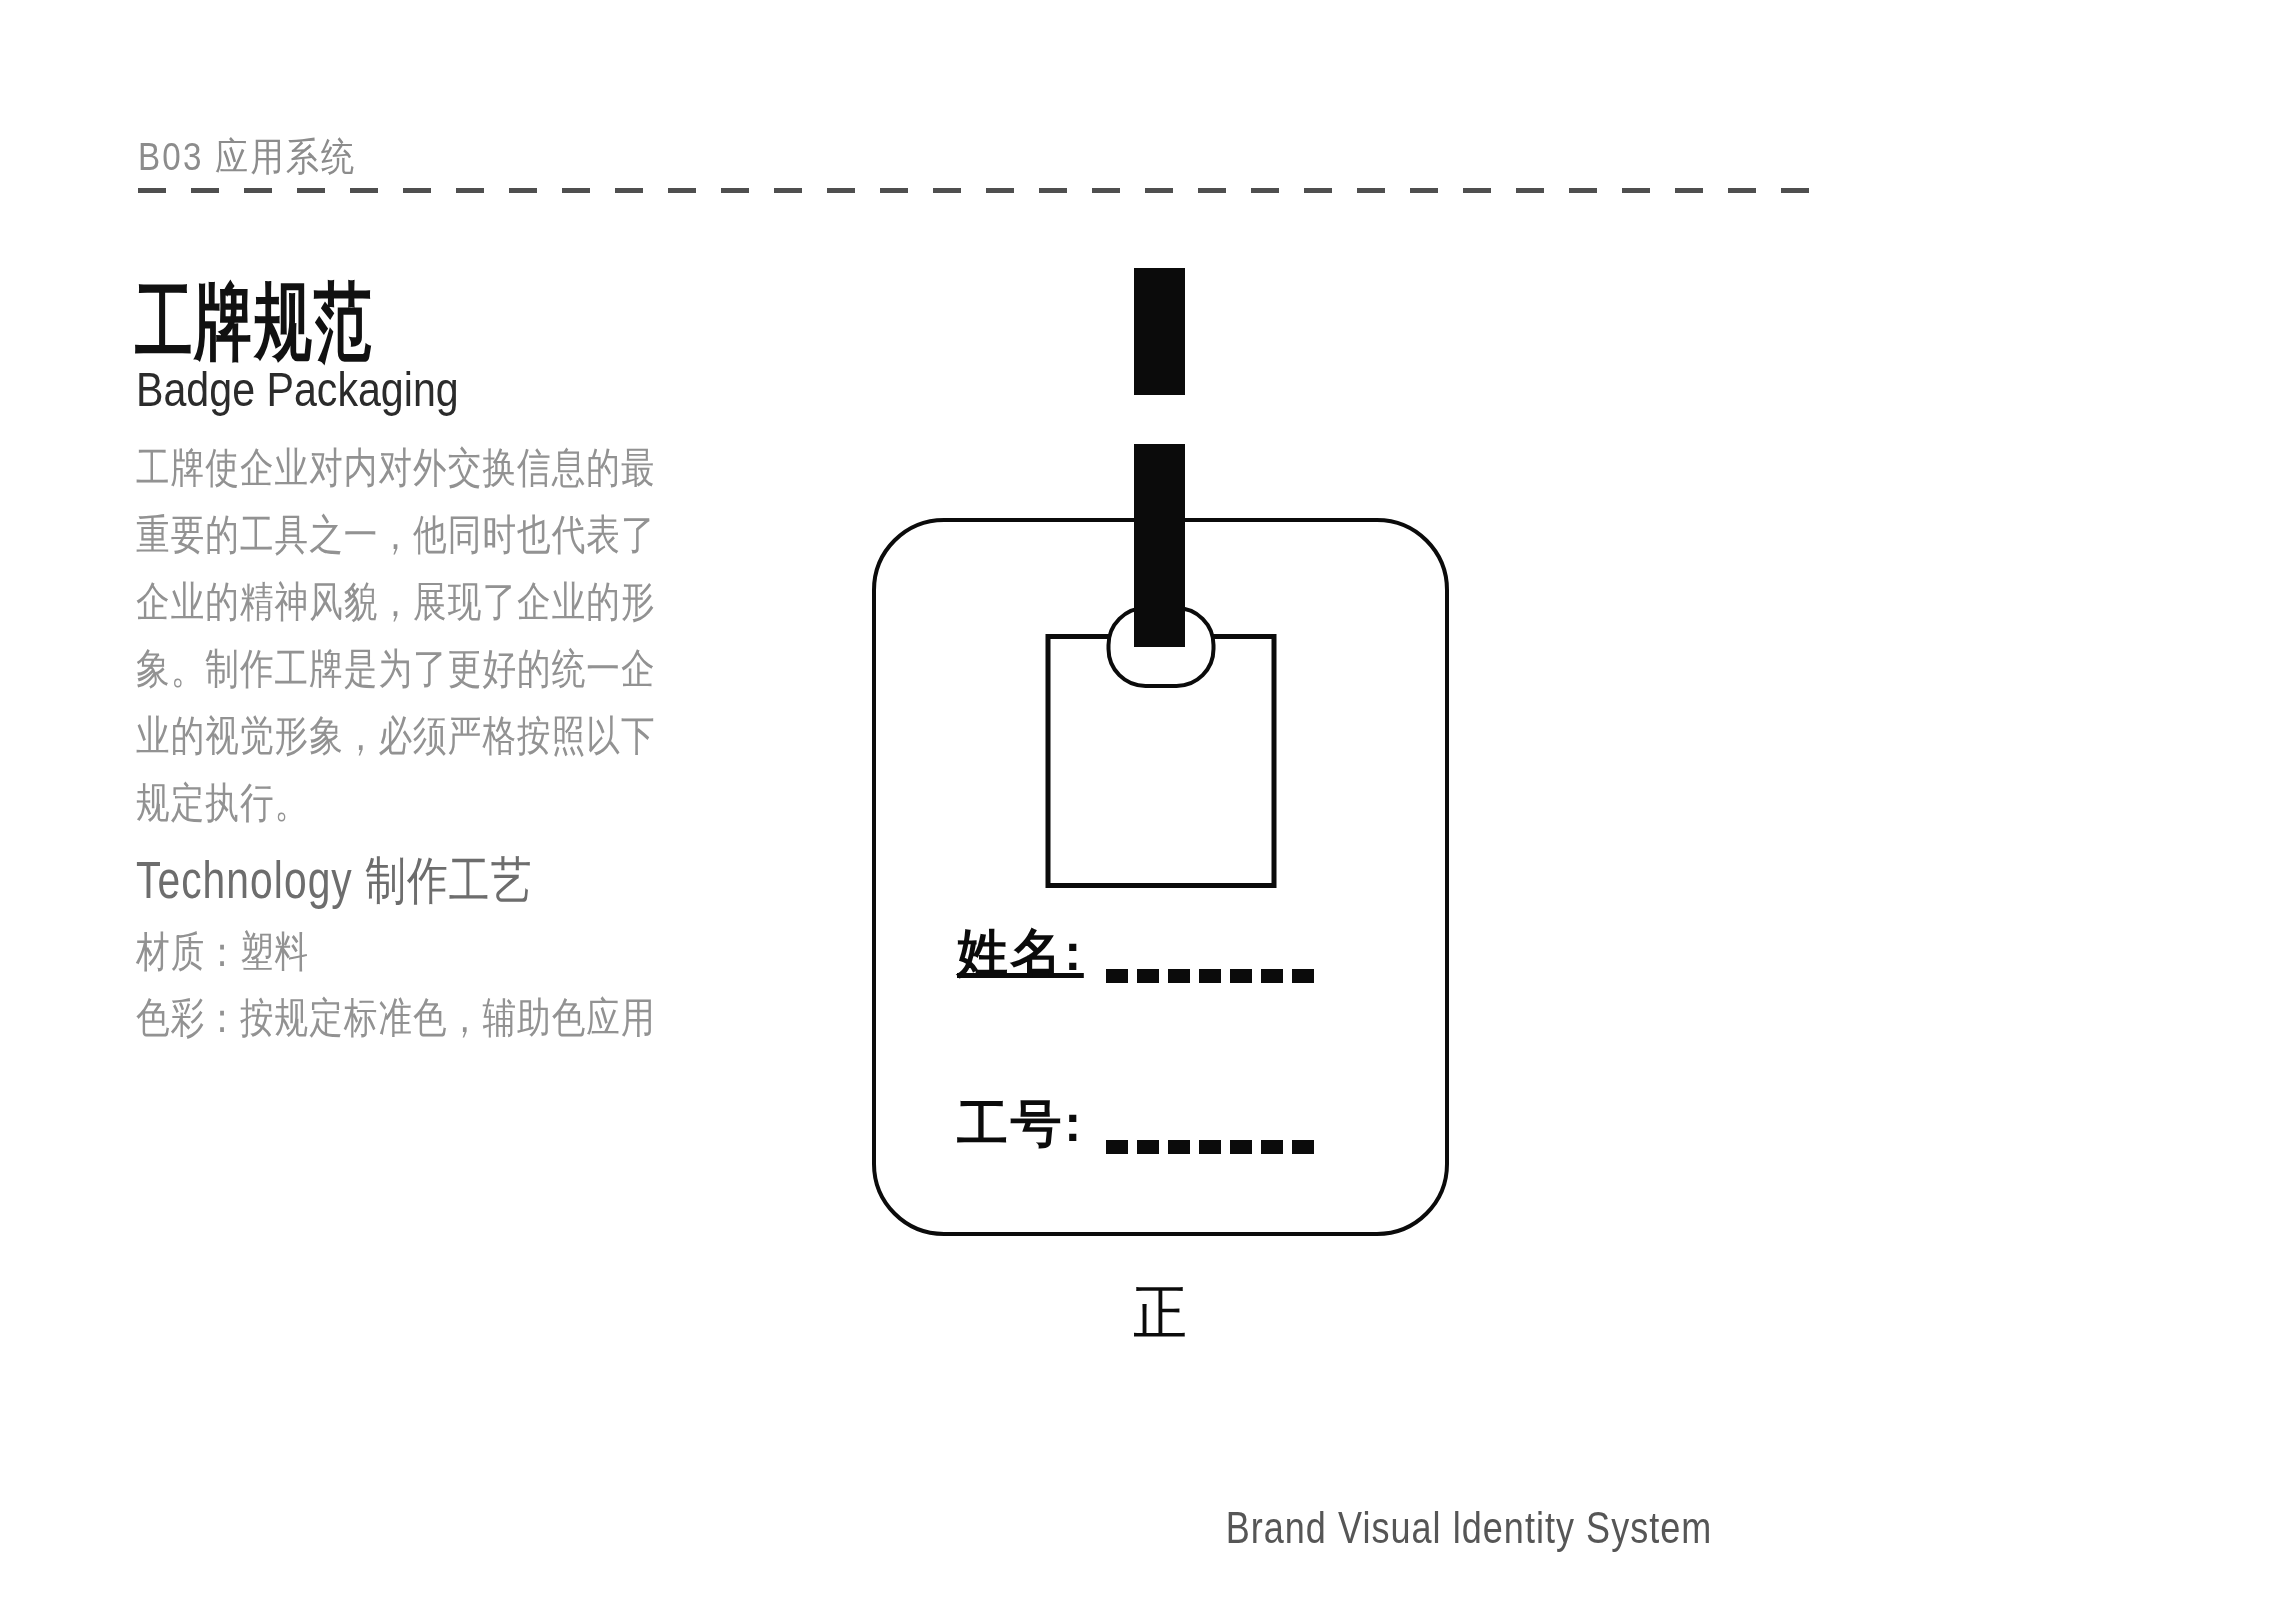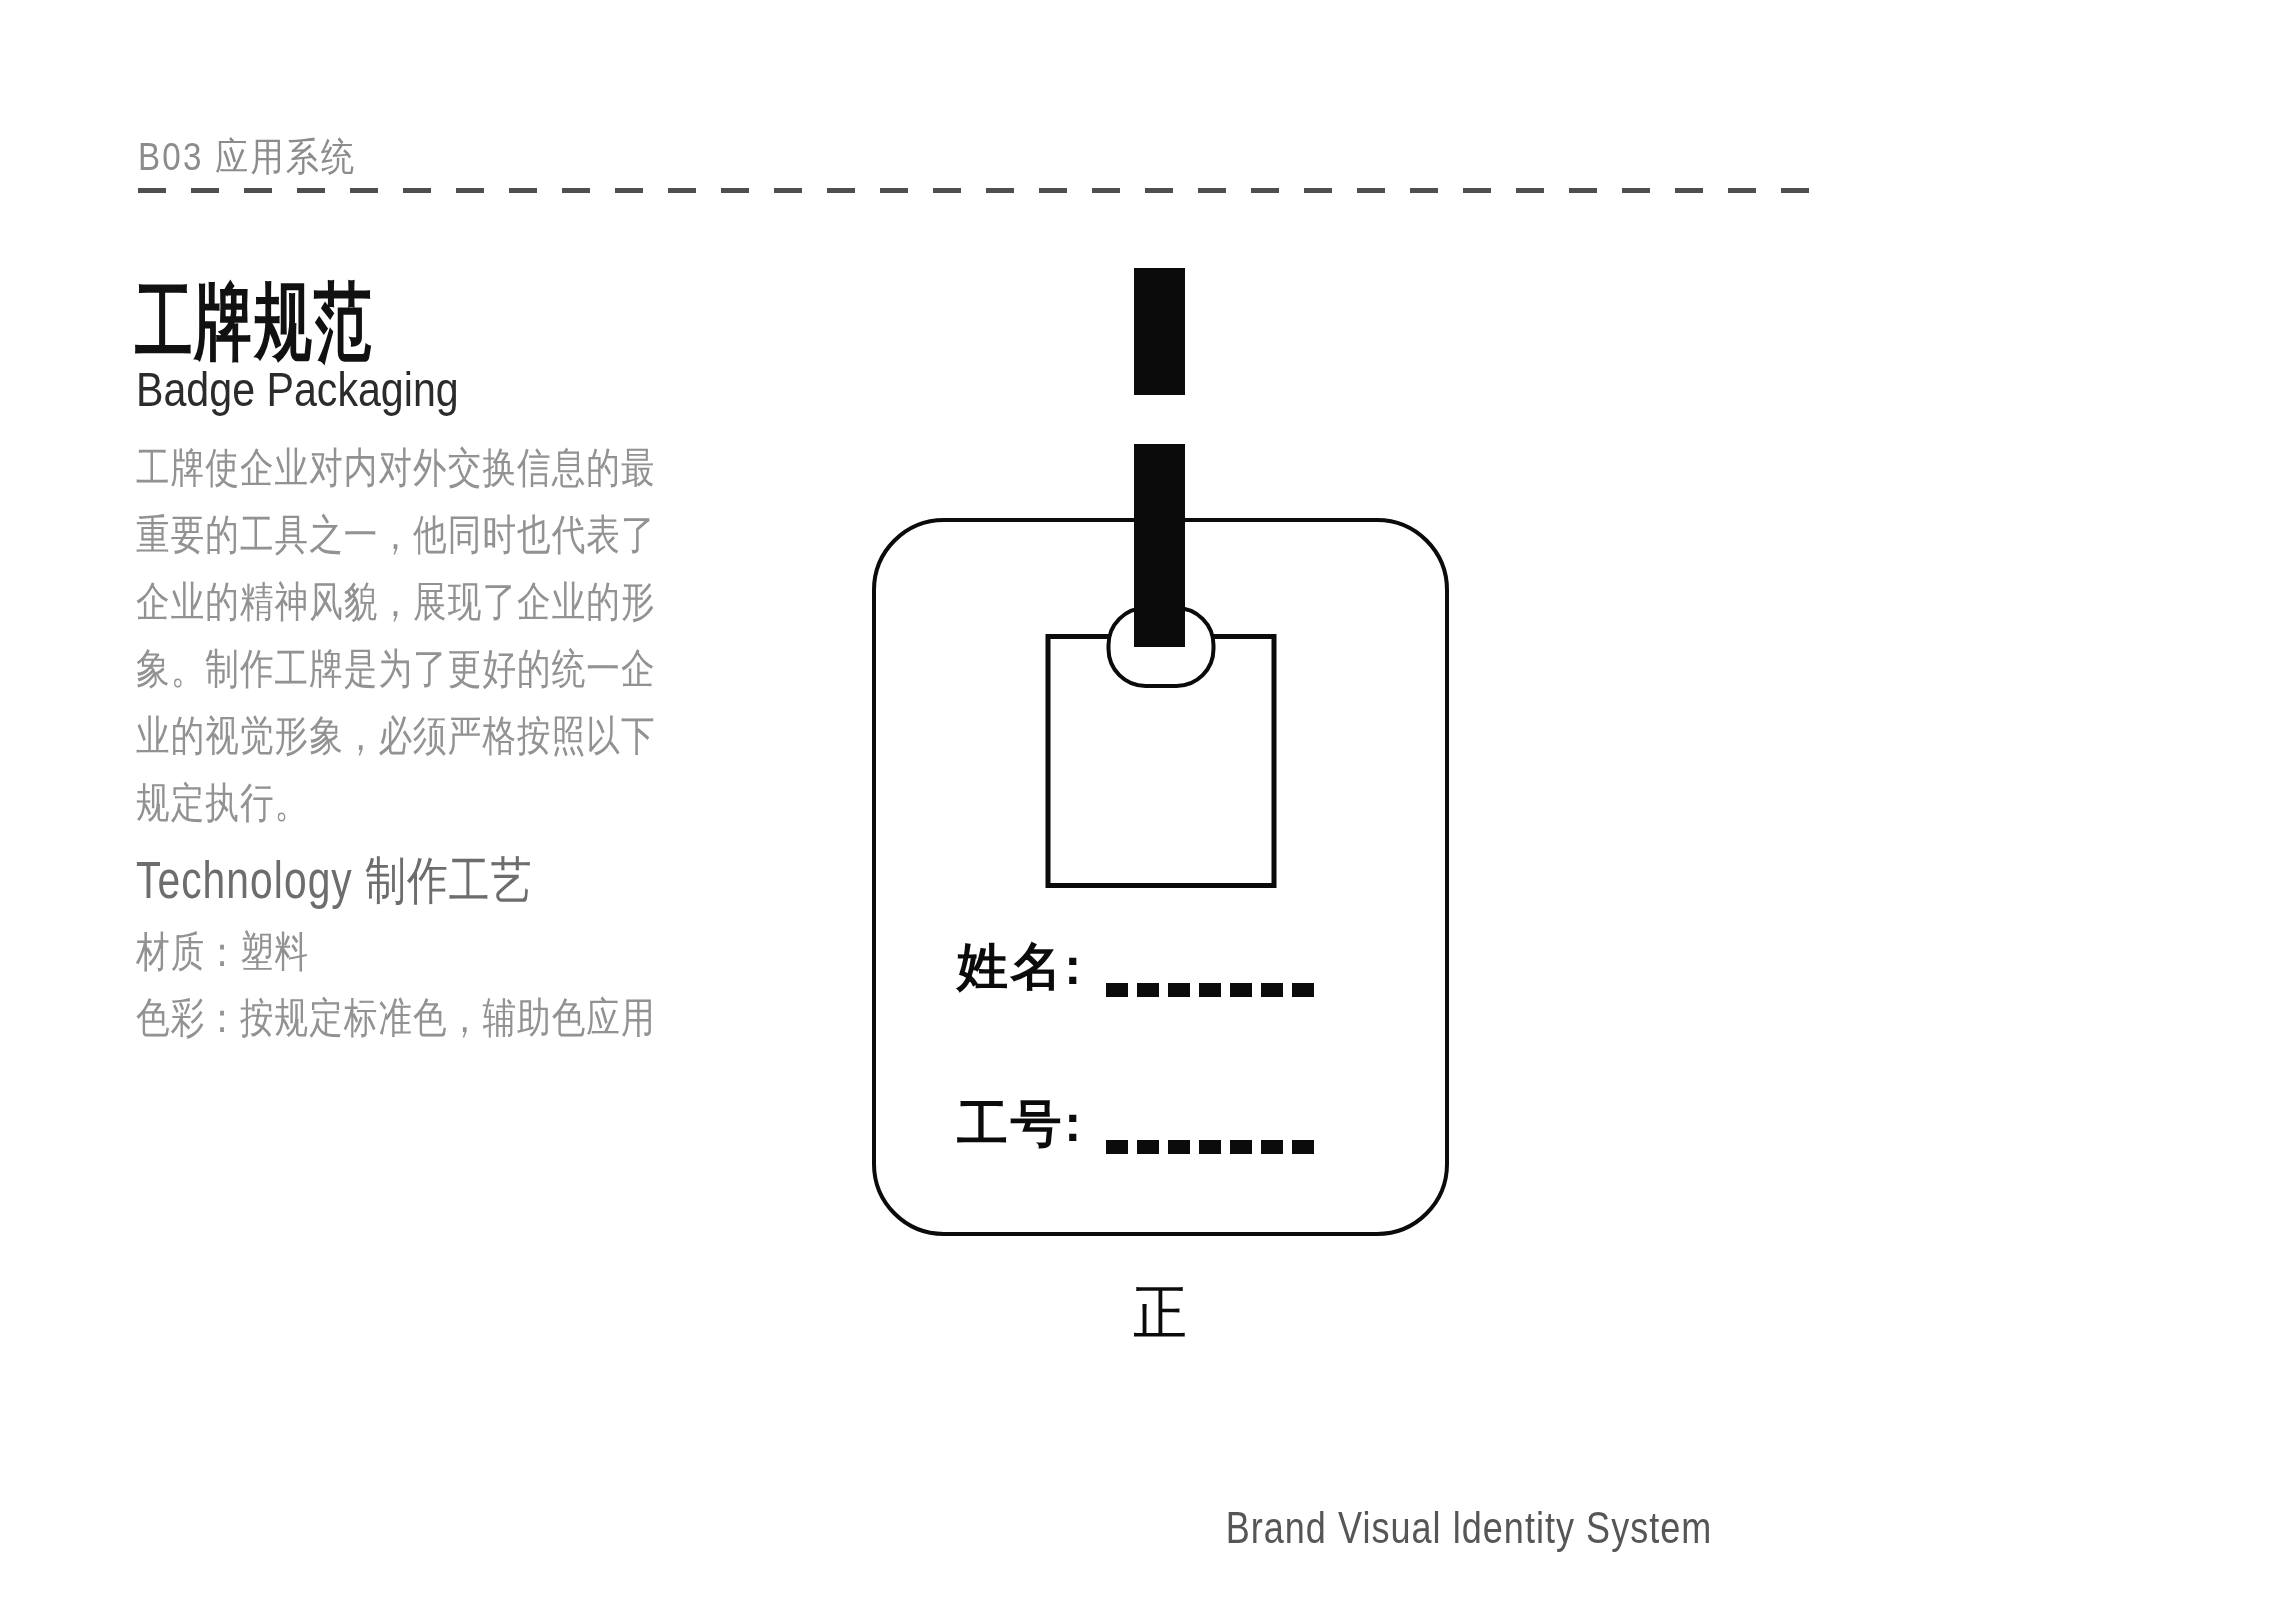--- a/index.html
+++ b/index.html
@@ -76,21 +76,21 @@
     border-radius:39px;background:#ffffff;box-sizing:border-box;z-index:2;
   }
   .photo-box{
     position:absolute;left:50%;top:112px;transform:translateX(-50%);
     width:231px;height:254px;border:5.8px solid var(--ink,#0b0b0b);
     background:#ffffff;box-sizing:border-box;
   }
   .field-row{
     position:absolute;left:81px;display:flex;align-items:flex-end;gap:22px;
   }
-  .field-row.name{top:411px;}
+  .field-row.name{top:397px;text-decoration:underline;}
   .field-row.id{top:568px;text-align:right;}
   .field-label{
     font-size:51px;font-weight:900;letter-spacing:2.6px;color:var(--ink,#0b0b0b);
     white-space:nowrap;
   }
   .blank-line{
     width:208px;height:14px;margin-bottom:5.1px;
     background:repeating-linear-gradient(90deg,var(--ink,#0b0b0b) 0 22px,transparent 22px 31px);
   }
   .logo-mark{

